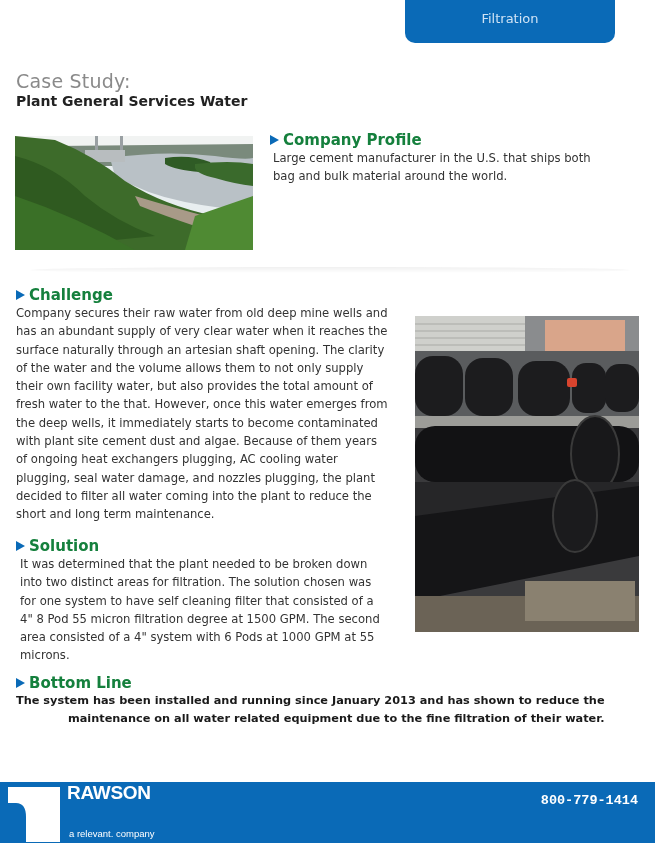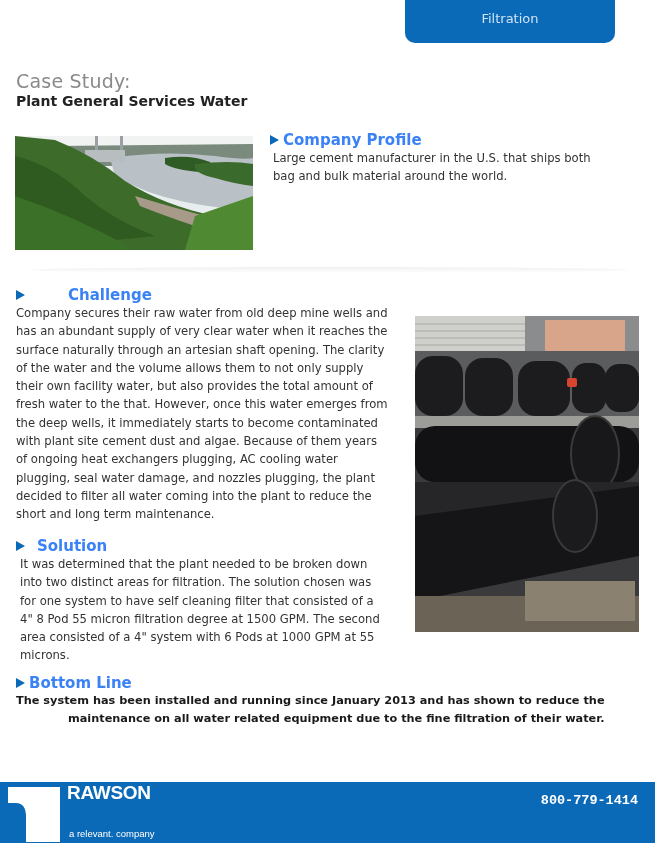--- a/index.html
+++ b/index.html
@@ -14,21 +14,21 @@
 
     .title-block { position: absolute; left: 16px; top: 70px; }
     .title-pre { font-size: 19px; color: #8a8a8a; font-weight: normal; letter-spacing: 0.2px; }
     .title-main { font-size: 14px; color: #222; font-weight: bold; margin-top: 1px; }
 
     .photo { position: absolute; overflow: hidden; }
     .photo-landscape { left: 15px; top: 136px; width: 238px; height: 114px; }
     .photo-filter { left: 415px; top: 316px; width: 224px; height: 316px; }
 
     .section-head {
-      position: absolute; font-size: 15px; font-weight: bold; color: #3b82f6;
+      position: absolute; font-size: 15px; font-weight: bold; color: #15803d;
       display: flex; align-items: center;
     }
     .tri {
       display: inline-block; width: 0; height: 0; margin-right: 4px;
       border-top: 5px solid transparent; border-bottom: 5px solid transparent;
       border-left: 9px solid #0a6ab7;
     }
     .para {
       position: absolute; font-size: 11.6px; line-height: 18.3px; color: #333;
     }
@@ -84,21 +84,21 @@
   <span class="tri"></span>
   <span>Company Profile</span>
 </div>
 <div class="para" style="left:273px; top:149px;">
   <div>Large cement manufacturer in the U.S. that ships both</div>
   <div>bag and bulk material around the world.</div>
 </div>
 
 <div class="divider"></div>
 
-<div class="section-head" style="left:16px; top:286px;gap:39px;">
+<div class="section-head" style="left:16px; top:286px;">
   <span class="tri"></span>
   <span>Challenge</span>
 </div>
 <div class="para" style="left:16px; top:304px;">
   <div>Company secures their raw water from old deep mine wells and</div>
   <div>has an abundant supply of very clear water when it reaches the</div>
   <div>surface naturally through an artesian shaft opening.  The clarity</div>
   <div>of the water and the volume allows them to not only supply</div>
   <div>their own facility water, but also provides the total amount of</div>
   <div>fresh water to the that.  However, once this water emerges from</div>
@@ -136,21 +136,21 @@
     <rect x="0" y="110" width="224" height="56" rx="20" fill="#121214"></rect>
     <ellipse cx="180" cy="138" rx="24" ry="38" fill="#18181a" stroke="#3a3a3a" stroke-width="2"></ellipse>
     <rect x="0" y="166" width="224" height="40" fill="#262628"></rect>
     <path d="M0 200 L224 170 L224 240 L0 285 Z" fill="#151517"></path>
     <ellipse cx="160" cy="200" rx="22" ry="36" fill="#1b1b1d" stroke="#3a3a3a" stroke-width="2"></ellipse>
     <rect x="0" y="280" width="224" height="36" fill="#6b6356"></rect>
     <rect x="110" y="265" width="110" height="40" fill="#8a8170"></rect>
   </svg>
 </div>
 
-<div class="section-head" style="left:16px; top:537px;gap:8px;">
+<div class="section-head" style="left:16px; top:537px;">
   <span class="tri"></span>
   <span>Solution</span>
 </div>
 <div class="para" style="left:20px; top:555px;">
   <div>It was determined that the plant needed to be broken down</div>
   <div>into two distinct areas for filtration.  The solution chosen was</div>
   <div>for one system to have self cleaning filter that consisted of a</div>
   <div>4" 8 Pod 55 micron filtration degree at 1500 GPM.  The second</div>
   <div>area consisted  of a 4" system  with 6 Pods at 1000 GPM  at 55</div>
   <div>microns.</div>

